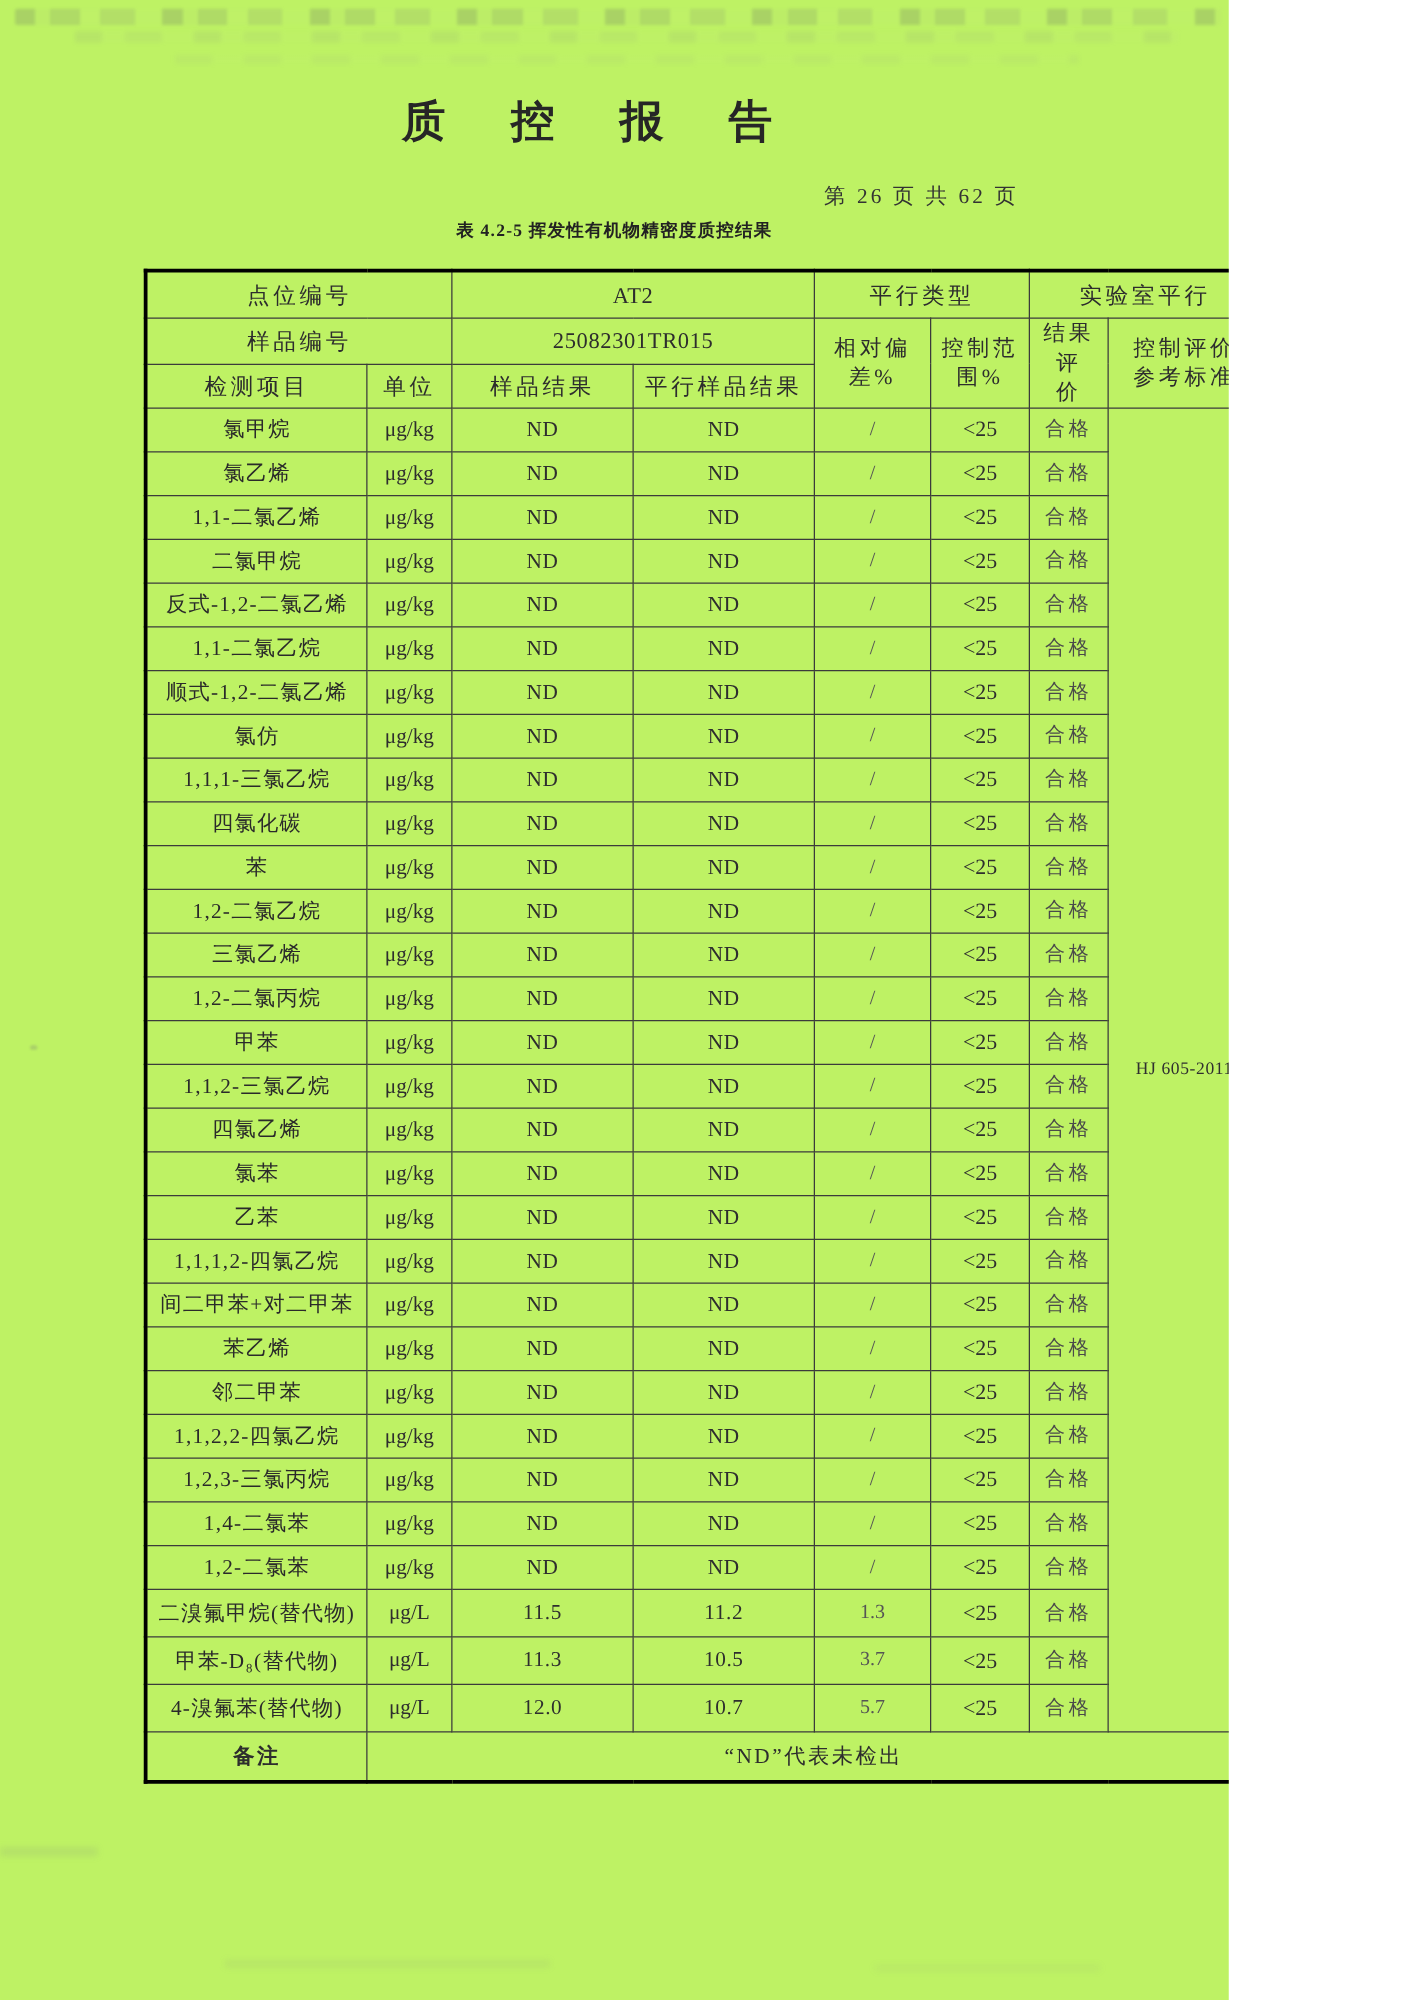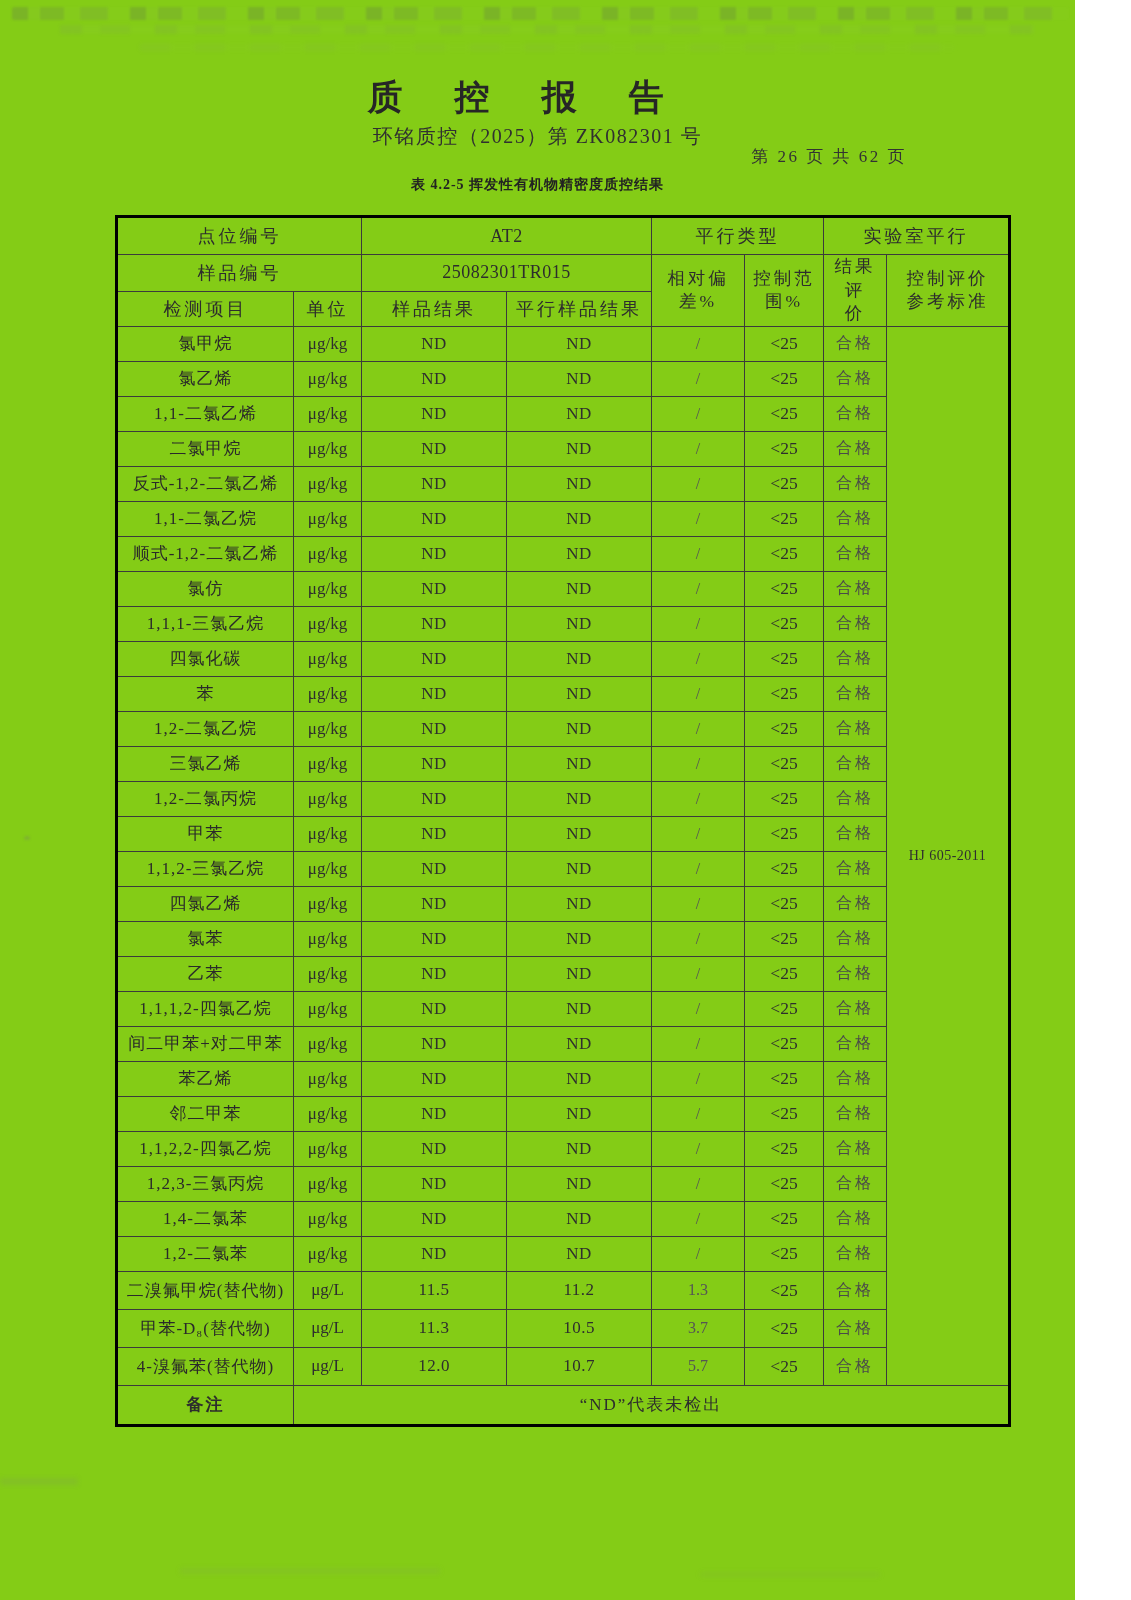--- a/index.html
+++ b/index.html
@@ -1,19 +1,19 @@
 <!DOCTYPE html>
 <html><head>
 <meta charset="utf-8">
 <style>
   html,body { margin:0; padding:0; background:#ffffff; }
   .page {
     position:relative;
-    width:1075px; height:1600px;
-    background:#84cc16;
+    width:983px; height:1600px;
+    background:#bef264;
     font-family:"Liberation Serif","DejaVu Serif",serif;
     color:#2c2c2c;
     overflow:hidden;
   }
 
   
   .noise-band-1 {
     position:absolute; top:7px; left:12px; right:6px; height:13px;
     background:repeating-linear-gradient(90deg,
       rgba(85,85,105,.20) 0 16px, rgba(160,160,175,.05) 16px 28px,
@@ -105,21 +105,20 @@
 
   <div class="noise-band-1"></div>
   <div class="noise-band-2"></div>
   <div class="noise-band-3"></div>
   <div class="smudge-a"></div>
   <div class="smudge-b"></div>
   <div class="smudge-c"></div>
   <div class="speck"></div>
 
   <h1 class="doc-title">质 控 报 告</h1>
-  <div class="doc-number">环铭质控（2025）第 ZK082301 号</div>
   <div class="page-indicator">第 26 页 共 62 页</div>
   <div class="table-title">表 4.2-5 挥发性有机物精密度质控结果</div>
 
   <table class="qc-table">
     <colgroup>
       <col style="width:177px">
         <col style="width:68px">
         <col style="width:145px">
         <col style="width:145px">
       <col style="width:93px">

